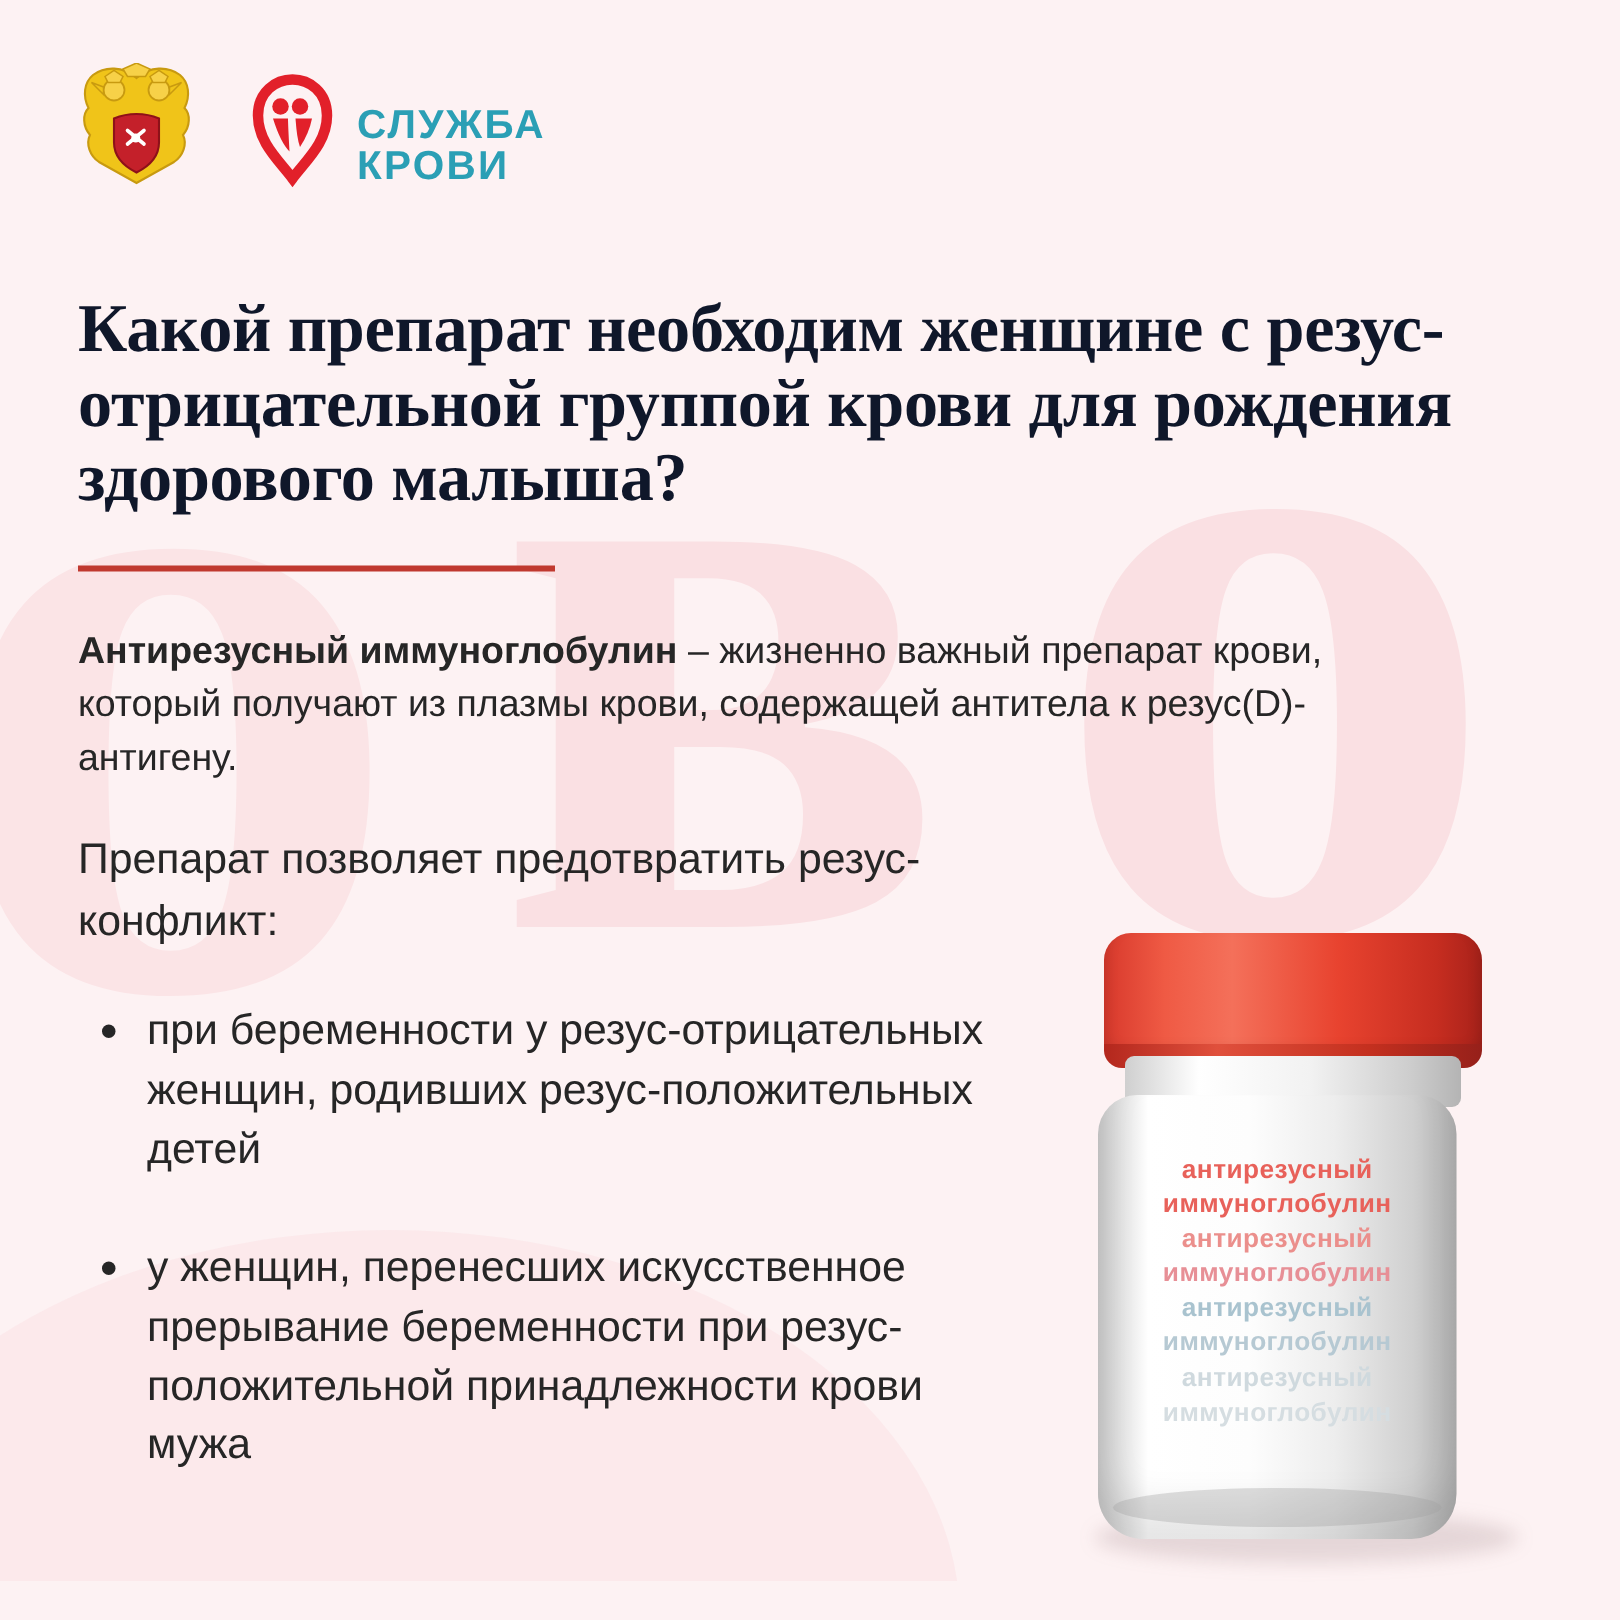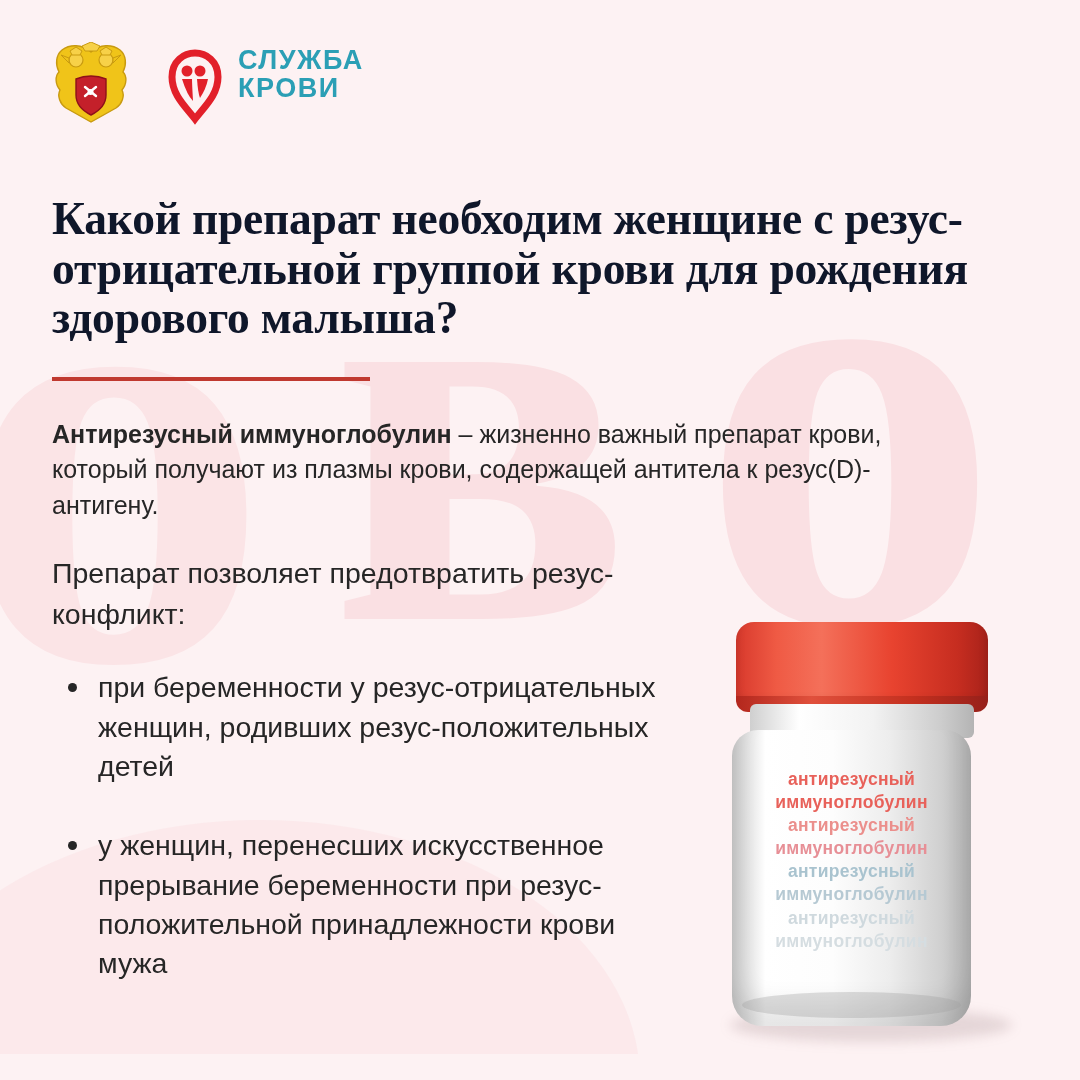--- a/index.html
+++ b/index.html
@@ -61,21 +61,21 @@
     gap: 36px;
     height: 104px;
   }
   .emblem {
     width: 78px;
     height: 88px;
     flex: 0 0 auto;
   }
   .brand {
     display: flex;
-    align-items: flex-start;
+    align-items: flex-end;
     gap: 14px;
   }
   .brand-mark {
     width: 58px;
     height: 78px;
     flex: 0 0 auto;
   }
   .brand-text {
     display: flex;
     flex-direction: column;

